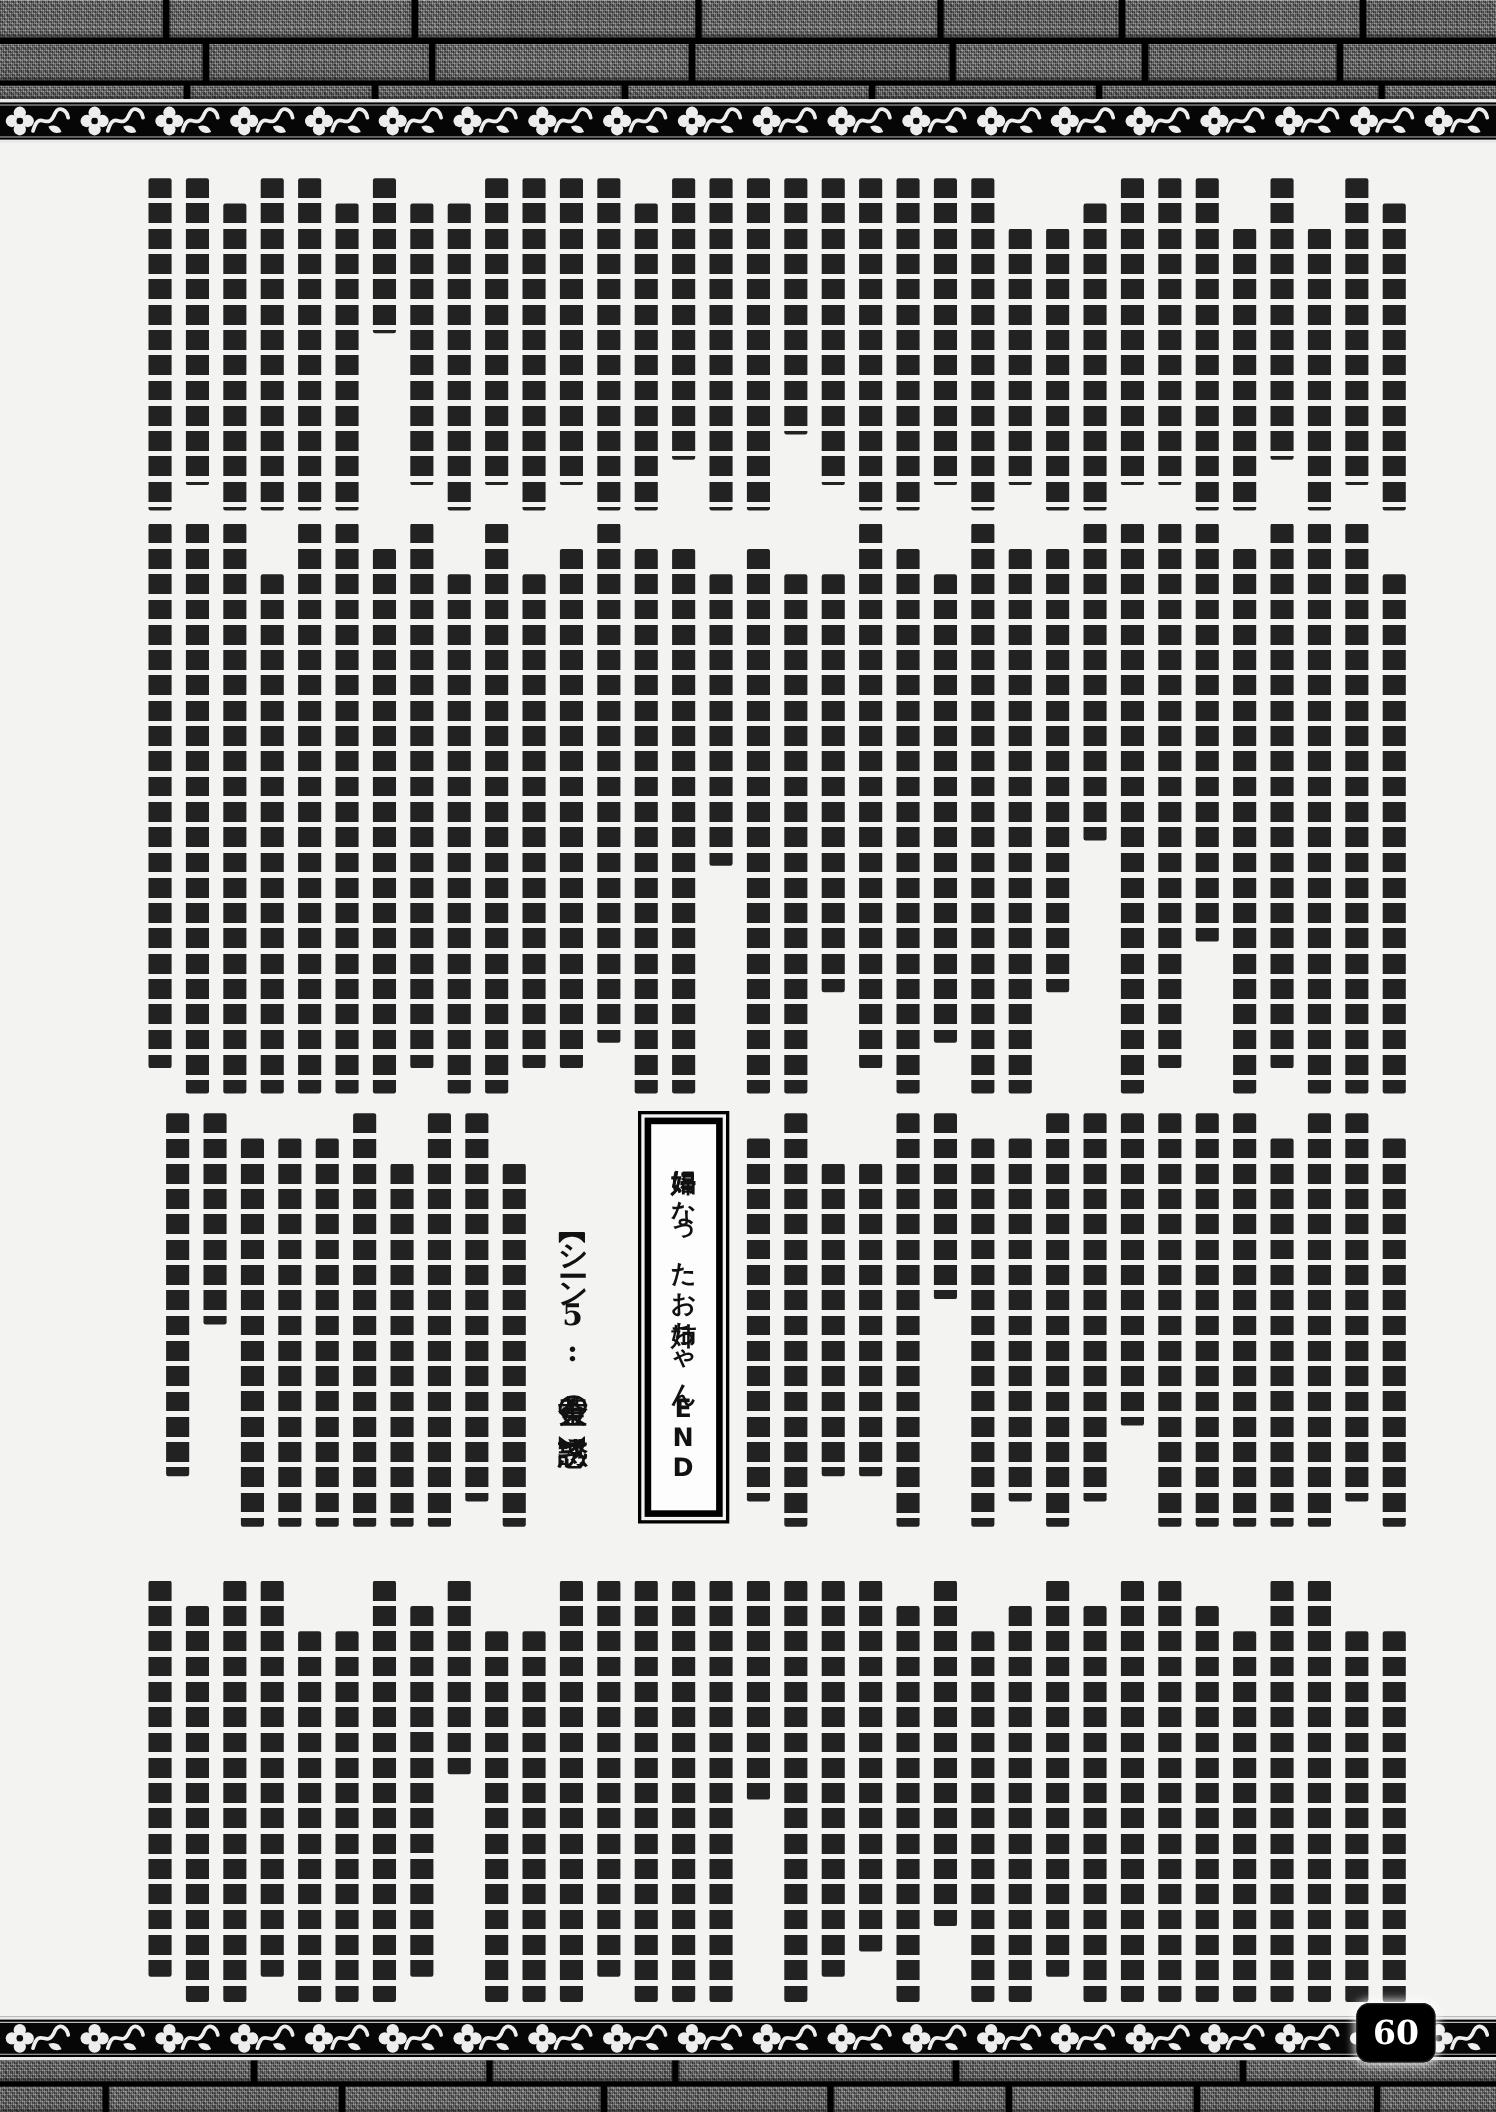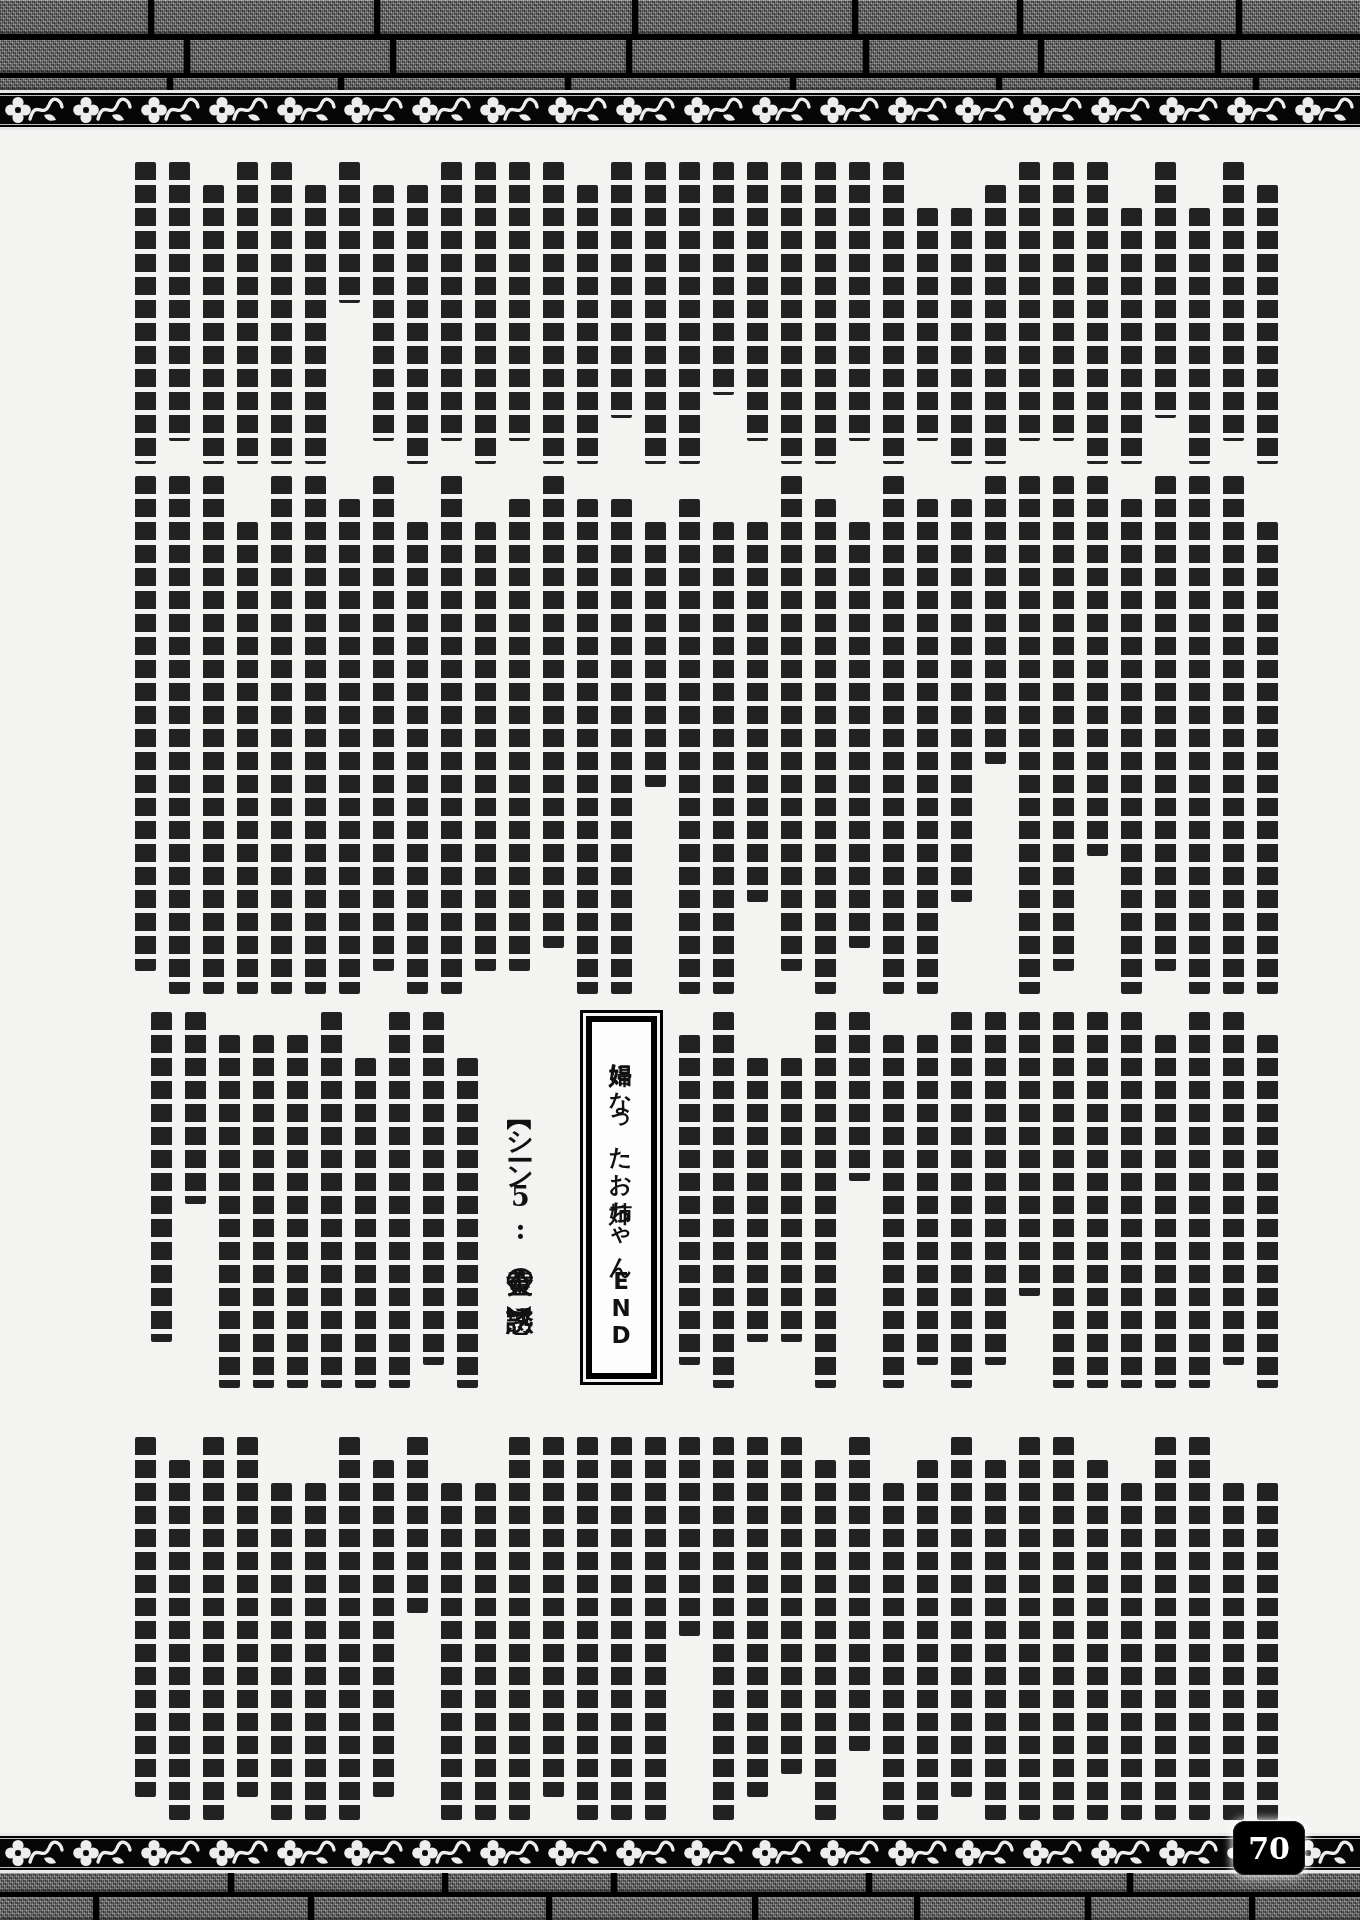--- a/index.html
+++ b/index.html
@@ -665,21 +665,21 @@
             <circle cx="14" cy="23.5" r="5.6"></circle>
             <circle cx="6.8" cy="16" r="5.6"></circle>
             <circle cx="21.2" cy="16" r="5.6"></circle>
             <circle cx="14" cy="16" r="3" fill="#0a0a0a"></circle>
           </g>
           <path d="M26 25 C32 4 39 27 46 9 C50 1 57 7 58 13" fill="none" stroke="#ededed" stroke-width="3.4" stroke-linecap="round"></path>
           <path d="M40 21 q9 -3 12 5 q-9 3 -12 -5" fill="#ededed"></path>
         </svg></span>
     </div>
   <div id="page-number-tab">
-    <span id="page-number">70</span>
+    <span id="page-number">60</span>
   </div>
 
   <div class="bricks" id="bottom-bricks" style="top:1873px;height:47px;">
       <div class="brick-row" style="top: 0px; height: 19px; left: -5px;">
         <div class="brick" style="width: 233px;"></div>
         <div class="brick" style="width: 208px;"></div>
         <div class="brick" style="width: 163px;"></div>
         <div class="brick" style="width: 249px;"></div>
         <div class="brick" style="width: 255px;"></div>
         <div class="brick" style="width: 244px;"></div>

